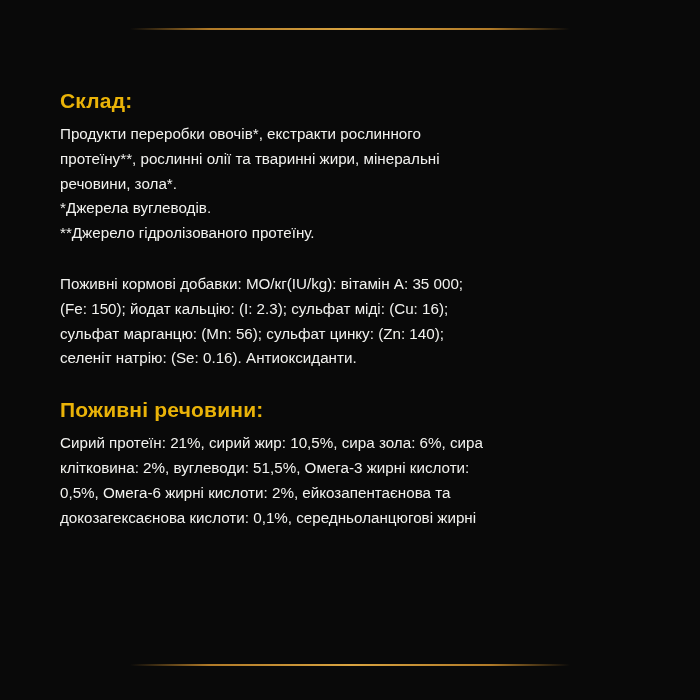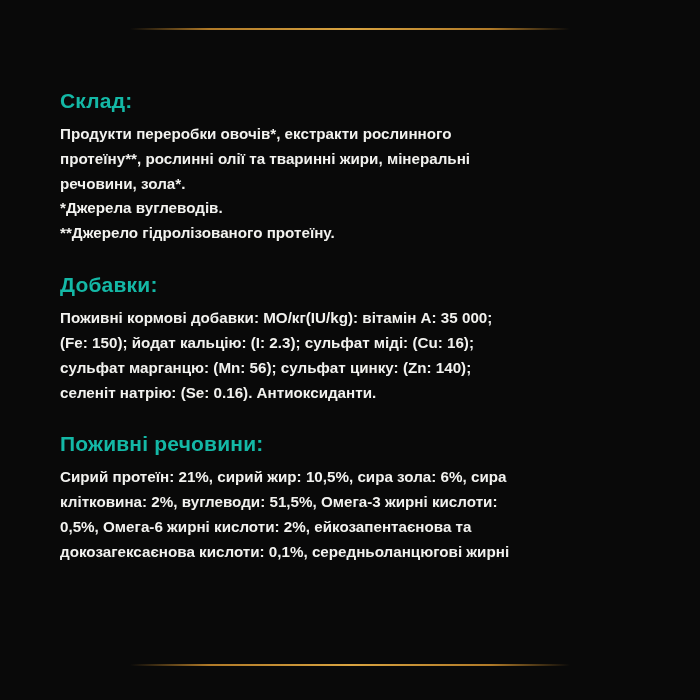--- a/index.html
+++ b/index.html
@@ -34,36 +34,36 @@
   .content {
     position: absolute;
     top: 88px;
     left: 60px;
     right: 52px;
   }
   .section { margin-bottom: 26px; }
   .section:last-child { margin-bottom: 0; }
 
   .section-title {
-    color: #14b8a6;
+    color: #eab308;
     font-size: 21px;
     font-weight: bold;
     letter-spacing: 0.2px;
     margin: 0 0 9px 0;
     line-height: 1.2;
   }
   .section-body {
     color: #f2f2ef;
     font-size: 15.2px;
     line-height: 1.63;
     margin: 0;
     max-width: 580px;
     font-weight: normal;
   }
-  .section-body .line { display: block; font-weight: bold; }
+  .section-body .line { display: block; }
 </style>
 </head>
 <body>
 
 <div class="page">
 
   <div class="rule top"></div>
 
   <div class="content">
 
@@ -72,21 +72,20 @@
       <p class="section-body">
         <span class="line">Продукти переробки овочів*, екстракти рослинного</span>
         <span class="line">протеїну**, рослинні олії та тваринні жири, мінеральні</span>
         <span class="line">речовини, зола*.</span>
         <span class="line">*Джерела вуглеводів.</span>
         <span class="line">**Джерело гідролізованого протеїну.</span>
       </p>
     </div>
 
     <div class="section">
-      <h2 class="section-title">Добавки:</h2>
       <p class="section-body">
         <span class="line">Поживні кормові добавки: МО/кг(IU/kg): вітамін A: 35 000;</span>
         <span class="line">(Fe: 150); йодат кальцію: (I: 2.3); сульфат міді: (Cu: 16);</span>
         <span class="line">сульфат марганцю: (Mn: 56); сульфат цинку: (Zn: 140);</span>
         <span class="line">селеніт натрію: (Se: 0.16). Антиоксиданти.</span>
       </p>
     </div>
 
     <div class="section">
       <h2 class="section-title">Поживні речовини:</h2>

